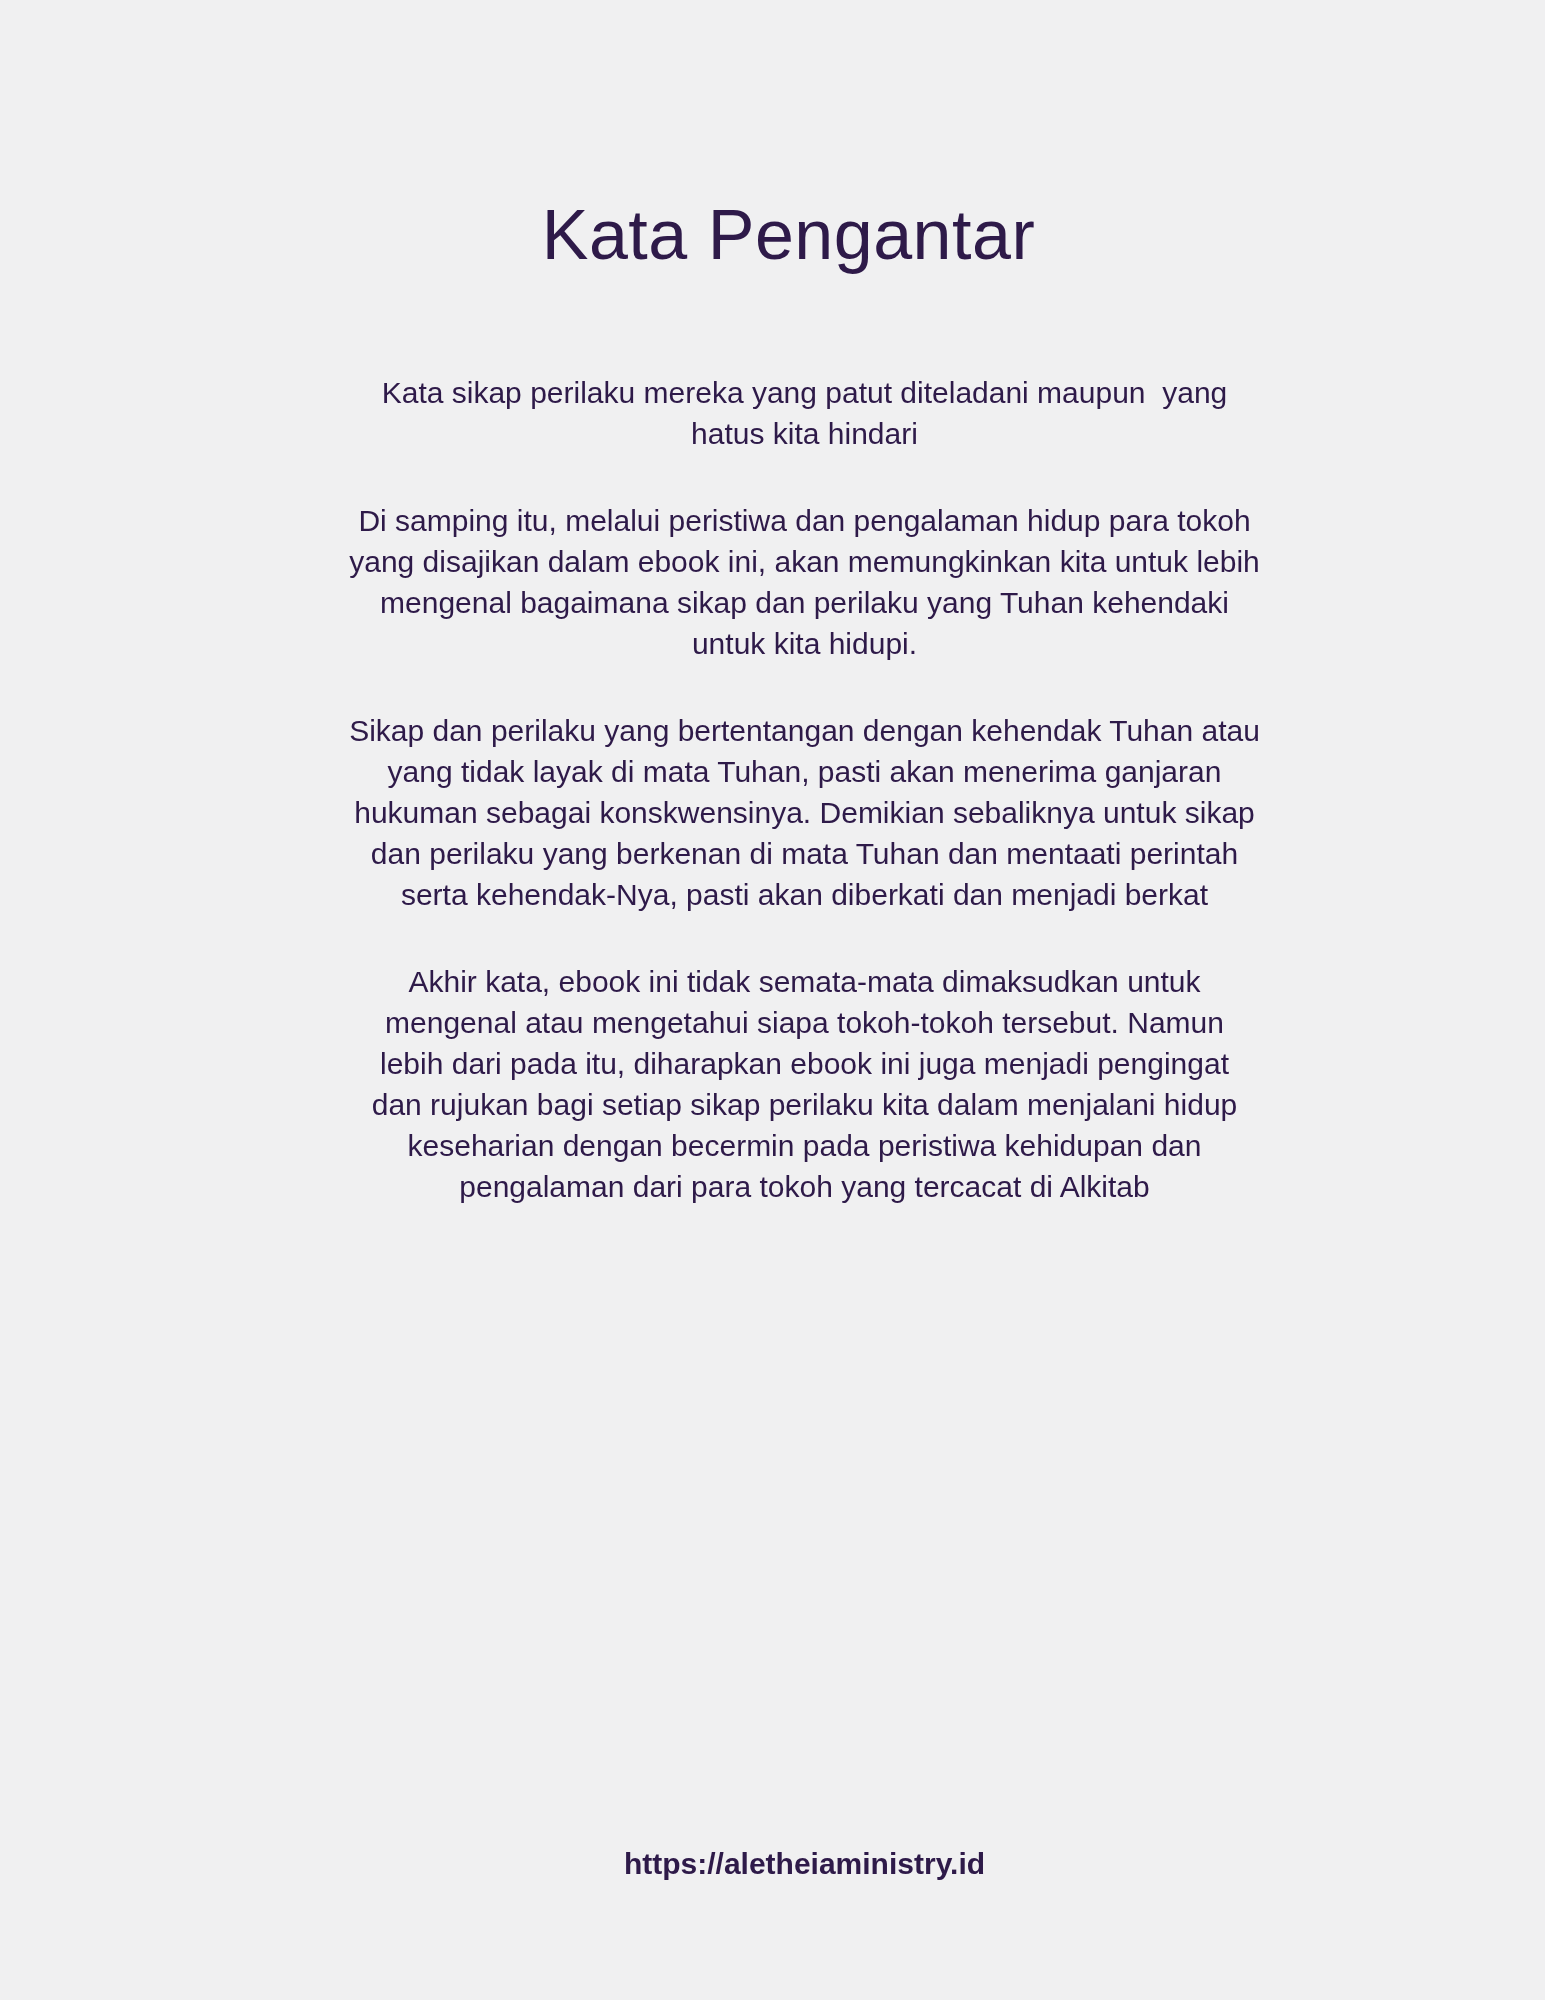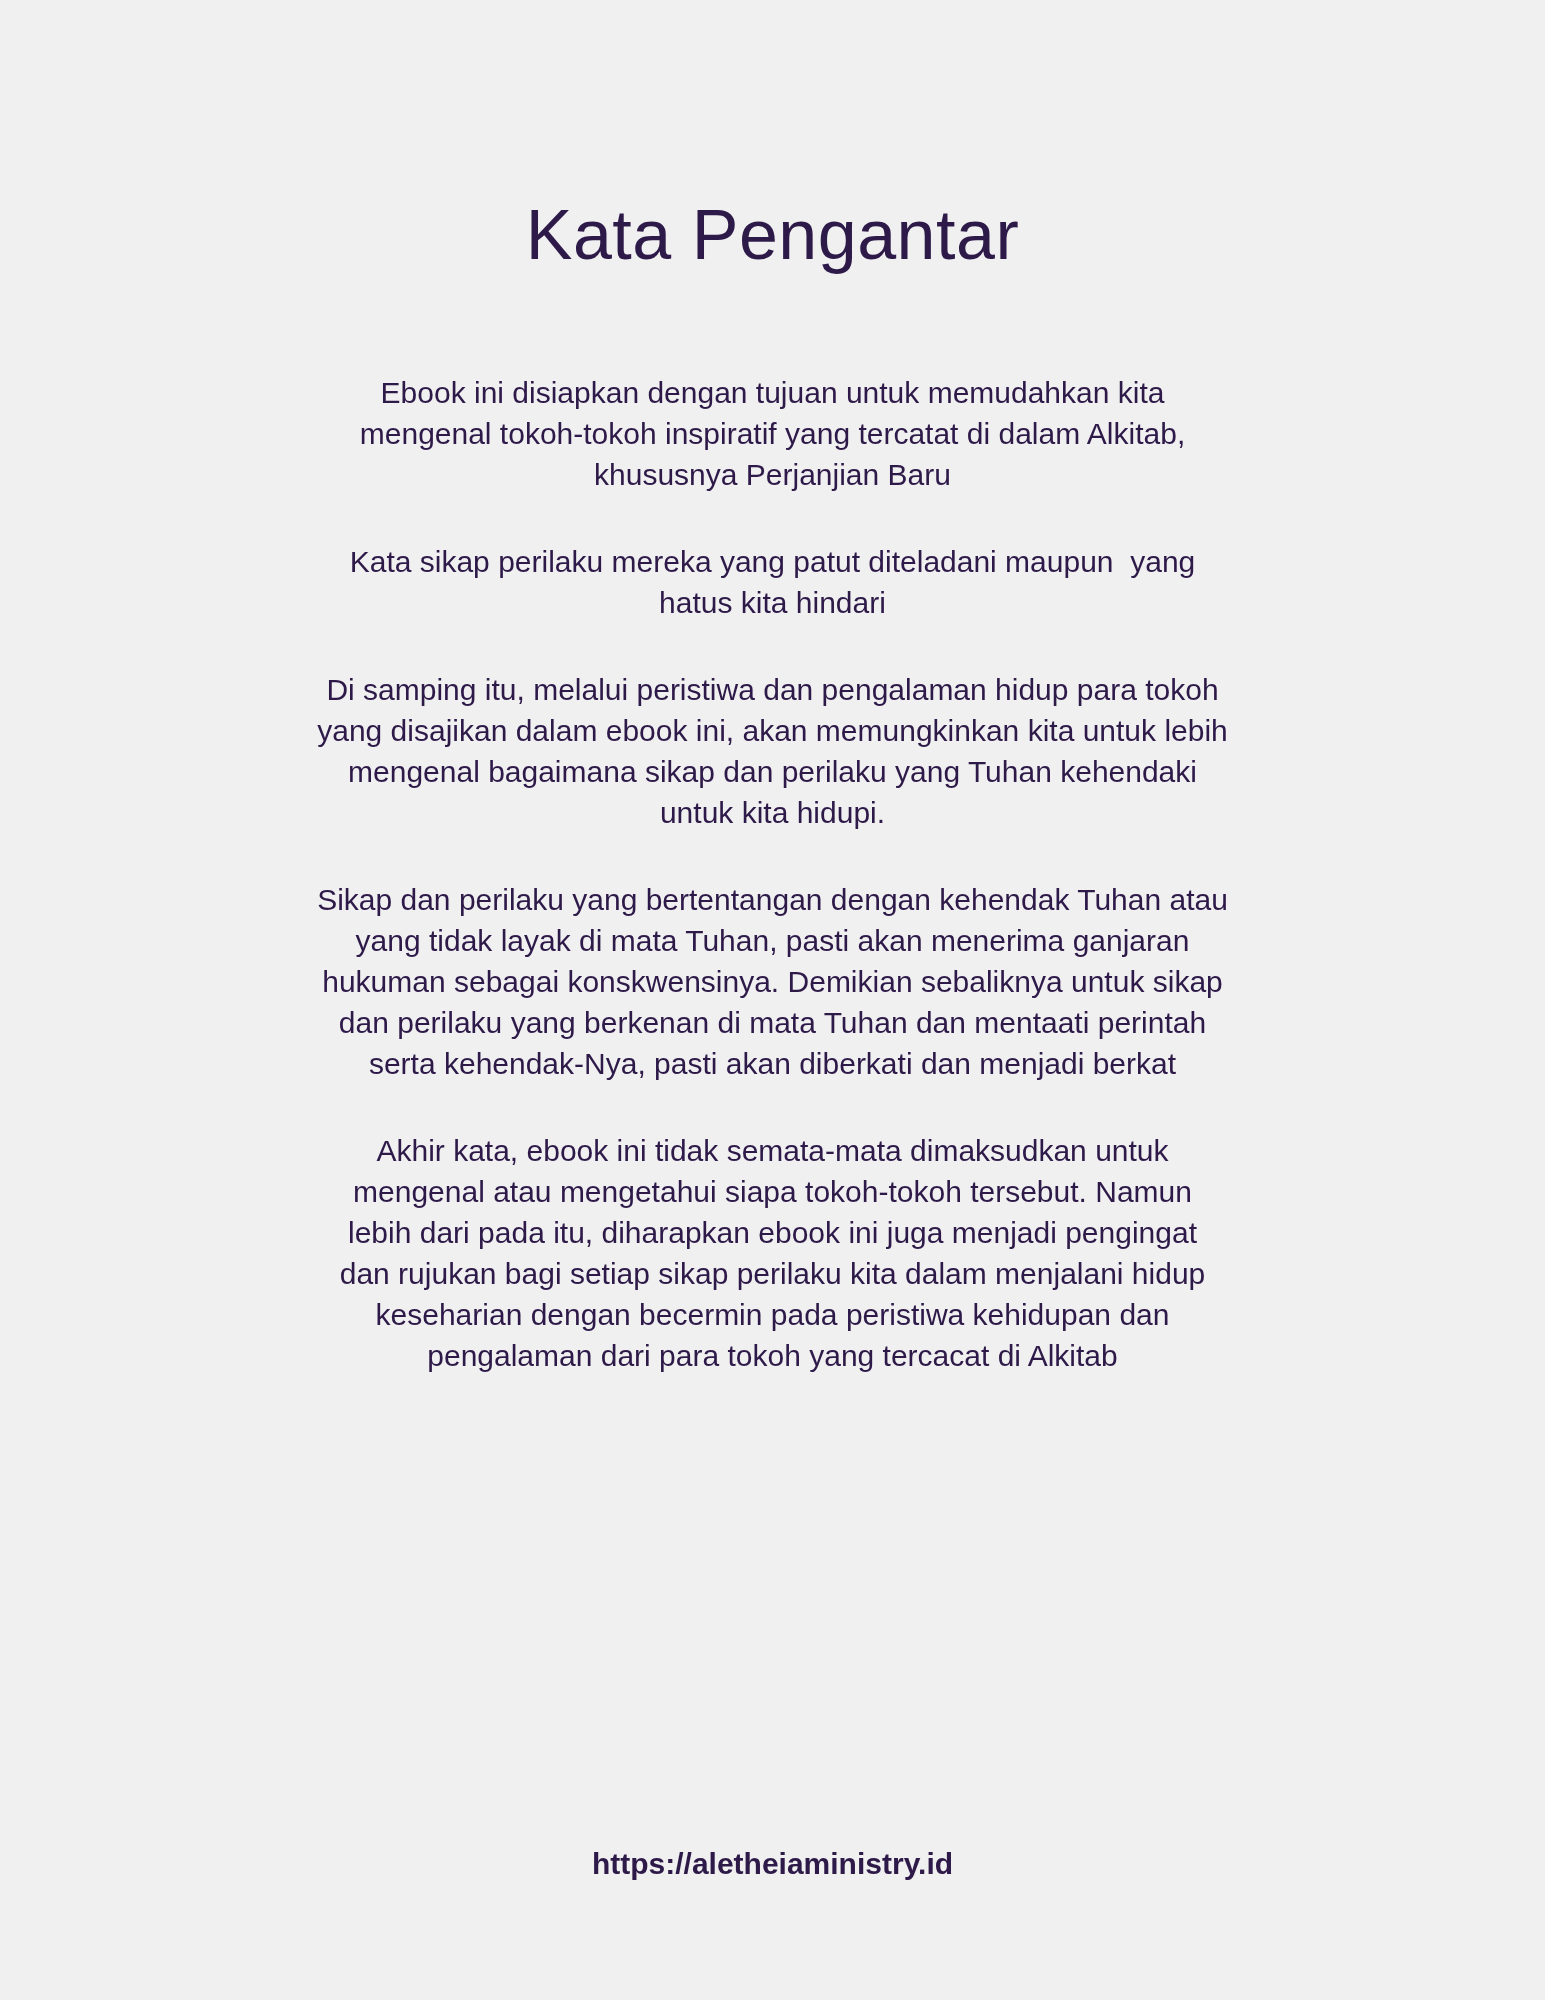--- a/index.html
+++ b/index.html
@@ -1,19 +1,19 @@
 <!DOCTYPE html>
 <html style="--bg: #f0f0f1; --ink: #2e1a49;"><head>
 <meta charset="utf-8">
 <style>
   :root{
     --bg: #f0f0f1;
     --ink: #2e1a49;
   }
-  *{ box-sizing: border-box; }
+  *{ box-sizing: border-box; padding-left: 32px; }
   html,body{ margin:0; padding:0; }
   body{
     width:1545px; height:2000px;
     background: var(--bg);
     font-family: "Liberation Sans", sans-serif;
   }
   .page{
     position:relative;
     width:1545px; height:2000px;
     background: var(--bg);
@@ -55,23 +55,20 @@
   }
 </style>
 </head>
 <body>
 
 <div class="page">
 
   <h1 class="title">Kata Pengantar</h1>
 
   <div class="content">
-    <p>Ebook ini disiapkan dengan tujuan untuk memudahkan kita
-mengenal tokoh-tokoh inspiratif yang tercatat di dalam Alkitab,
-khususnya Perjanjian Baru</p>
     <p>Kata sikap perilaku mereka yang patut diteladani maupun  yang
 hatus kita hindari</p>
     <p>Di samping itu, melalui peristiwa dan pengalaman hidup para tokoh
 yang disajikan dalam ebook ini, akan memungkinkan kita untuk lebih
 mengenal bagaimana sikap dan perilaku yang Tuhan kehendaki
 untuk kita hidupi.</p>
     <p>Sikap dan perilaku yang bertentangan dengan kehendak Tuhan atau
 yang tidak layak di mata Tuhan, pasti akan menerima ganjaran
 hukuman sebagai konskwensinya. Demikian sebaliknya untuk sikap
 dan perilaku yang berkenan di mata Tuhan dan mentaati perintah

